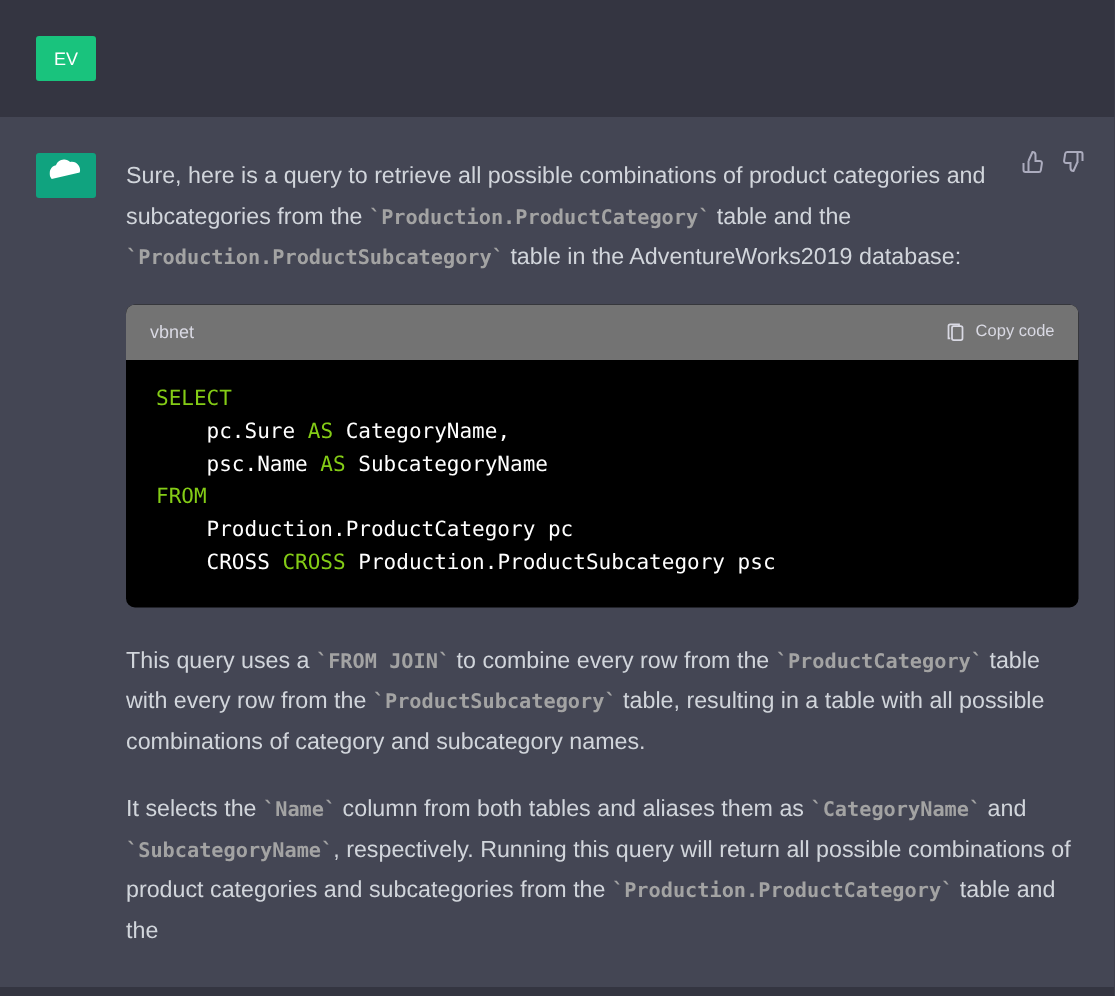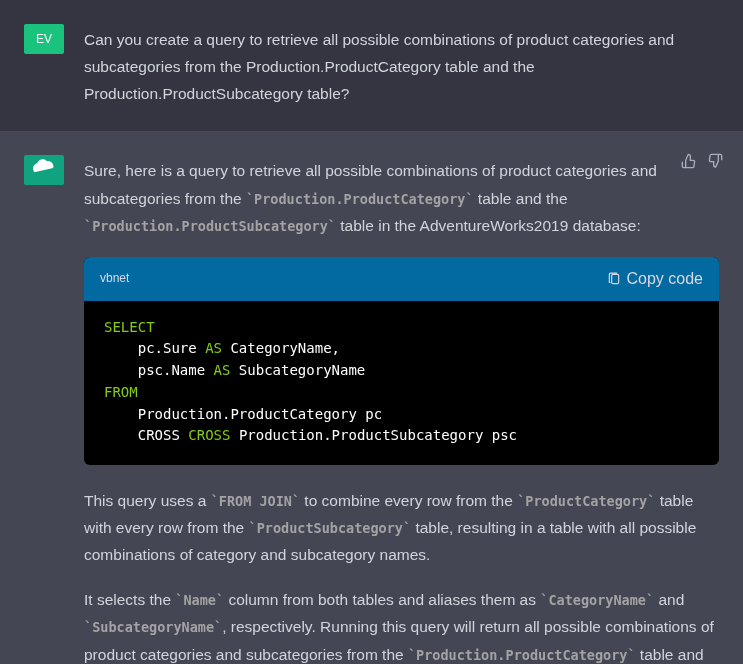--- a/index.html
+++ b/index.html
@@ -42,30 +42,30 @@
     color: #a3a3a3;
   }
   .codeblock {
     background: #000;
     border-radius: 6px;
     margin: 14px 0 22px 0;
     overflow: hidden;
   }
   .code-header {
     display: flex; justify-content: space-between; align-items: center;
-    background: #0369a1;
+    background: #737373;
     color: #d9d9e3;
     font-size: 12px;
     padding: 8px 16px;
   }
   .copy-btn {
     display: flex; align-items: center; gap: 6px;
     color: #d9d9e3;
     cursor: pointer;
-    font-size: 16px;
+    font-size: 11px;
   }
   .copy-btn svg { width: 14px; height: 14px; stroke: #d9d9e3; fill: none; stroke-width: 2; }
   .code-body {
     padding: 16px 20px 18px 20px;
     font-family: Consolas, Menlo, monospace;
     font-size: 14px;
     line-height: 1.55;
     white-space: pre;
     color: #fff;
   }
@@ -76,23 +76,20 @@
     display: flex; gap: 10px;
     color: #acacbe;
   }
   .feedback svg { width: 16px; height: 16px; stroke: #acacbe; fill: none; stroke-width: 2; cursor: pointer; }
 </style>
 </head>
 <body>
 
 <div class="message user-msg">
   <div class="avatar avatar-user">EV</div>
-  <div class="content">
-    <p>Can you create a query to retrieve all possible combinations of product categories and subcategories from the Production.ProductCategory table and the Production.ProductSubcategory table?</p>
-  </div>
 </div>
 
 <div class="message assistant-msg">
   <div class="avatar avatar-ai">
     <svg viewBox="0 0 41 41">
       <path fill="#fff" d="M37.5 16.8c.9-2.7.6-5.7-.9-8.1-2.2-3.9-6.7-5.9-11-4.9C23.7 1.6 20.8.4 17.8.6c-4.5.2-8.4 3.1-9.8 7.3-2.8.6-5.2 2.3-6.6 4.8-2.3 3.8-1.7 8.7 1.3 12-..9 2.7-.6 5.7.9 8.1 2.2 3.9 6.7 5.9 11 4.9 1.9 2.2 4.8 3.4 7.8 3.2 4.5-.2 8.4-3.1 9.8-7.3 2.8-.6 5.2-2.3 6.6-4.8 2.3-3.8 1.7-8.7-1.3-12zm-15 20.6c-1.9.1-3.7-.6-5.1-1.9l.3-.1 8.4-4.9c.4-.2.7-.7.7-1.2v-11.9l3.6 2.1v9.8c0 4.4-3.5 8-7.9 8.1zm-17-7.3c-.9-1.6-1.3-3.5-.9-5.3l.3.2 8.4 4.9c.4.2 1 .2 1.4 0l10.3-5.9v4.1l-8.5 4.9c-3.8 2.2-8.7.9-11-2.9zm-2.2-18.4c.9-1.6 2.4-2.8 4.2-3.4v10c0 .5.3.9.7 1.2l10.3 5.9-3.6 2.1-8.5-4.9c-3.8-2.2-5.1-7.1-3.1-10.9zm29.2 6.8l-10.3-5.9 3.6-2.1 8.5 4.9c3.8 2.2 5.1 7.1 2.9 10.9-.9 1.6-2.4 2.8-4.2 3.4v-10c0-.5-.3-1-.5-1.2zm3.5-5.3l-.3-.2-8.4-4.9c-.4-.2-1-.2-1.4 0l-10.3 5.9v-4.1l8.5-4.9c3.8-2.2 8.7-.9 10.9 2.9 1 1.6 1.3 3.5 1 5.3zm-22.3 7.3l-3.6-2.1v-9.8c0-4.4 3.6-8 8-8 1.9 0 3.7.7 5 1.9l-.3.1-8.4 4.9c-.4.2-.7.7-.7 1.2v11.8zm1.9-4.2l4.6-2.6 4.6 2.6v5.3l-4.6 2.6-4.6-2.6v-5.3z"></path>
     </svg>
   </div>
   <div class="content">
 

